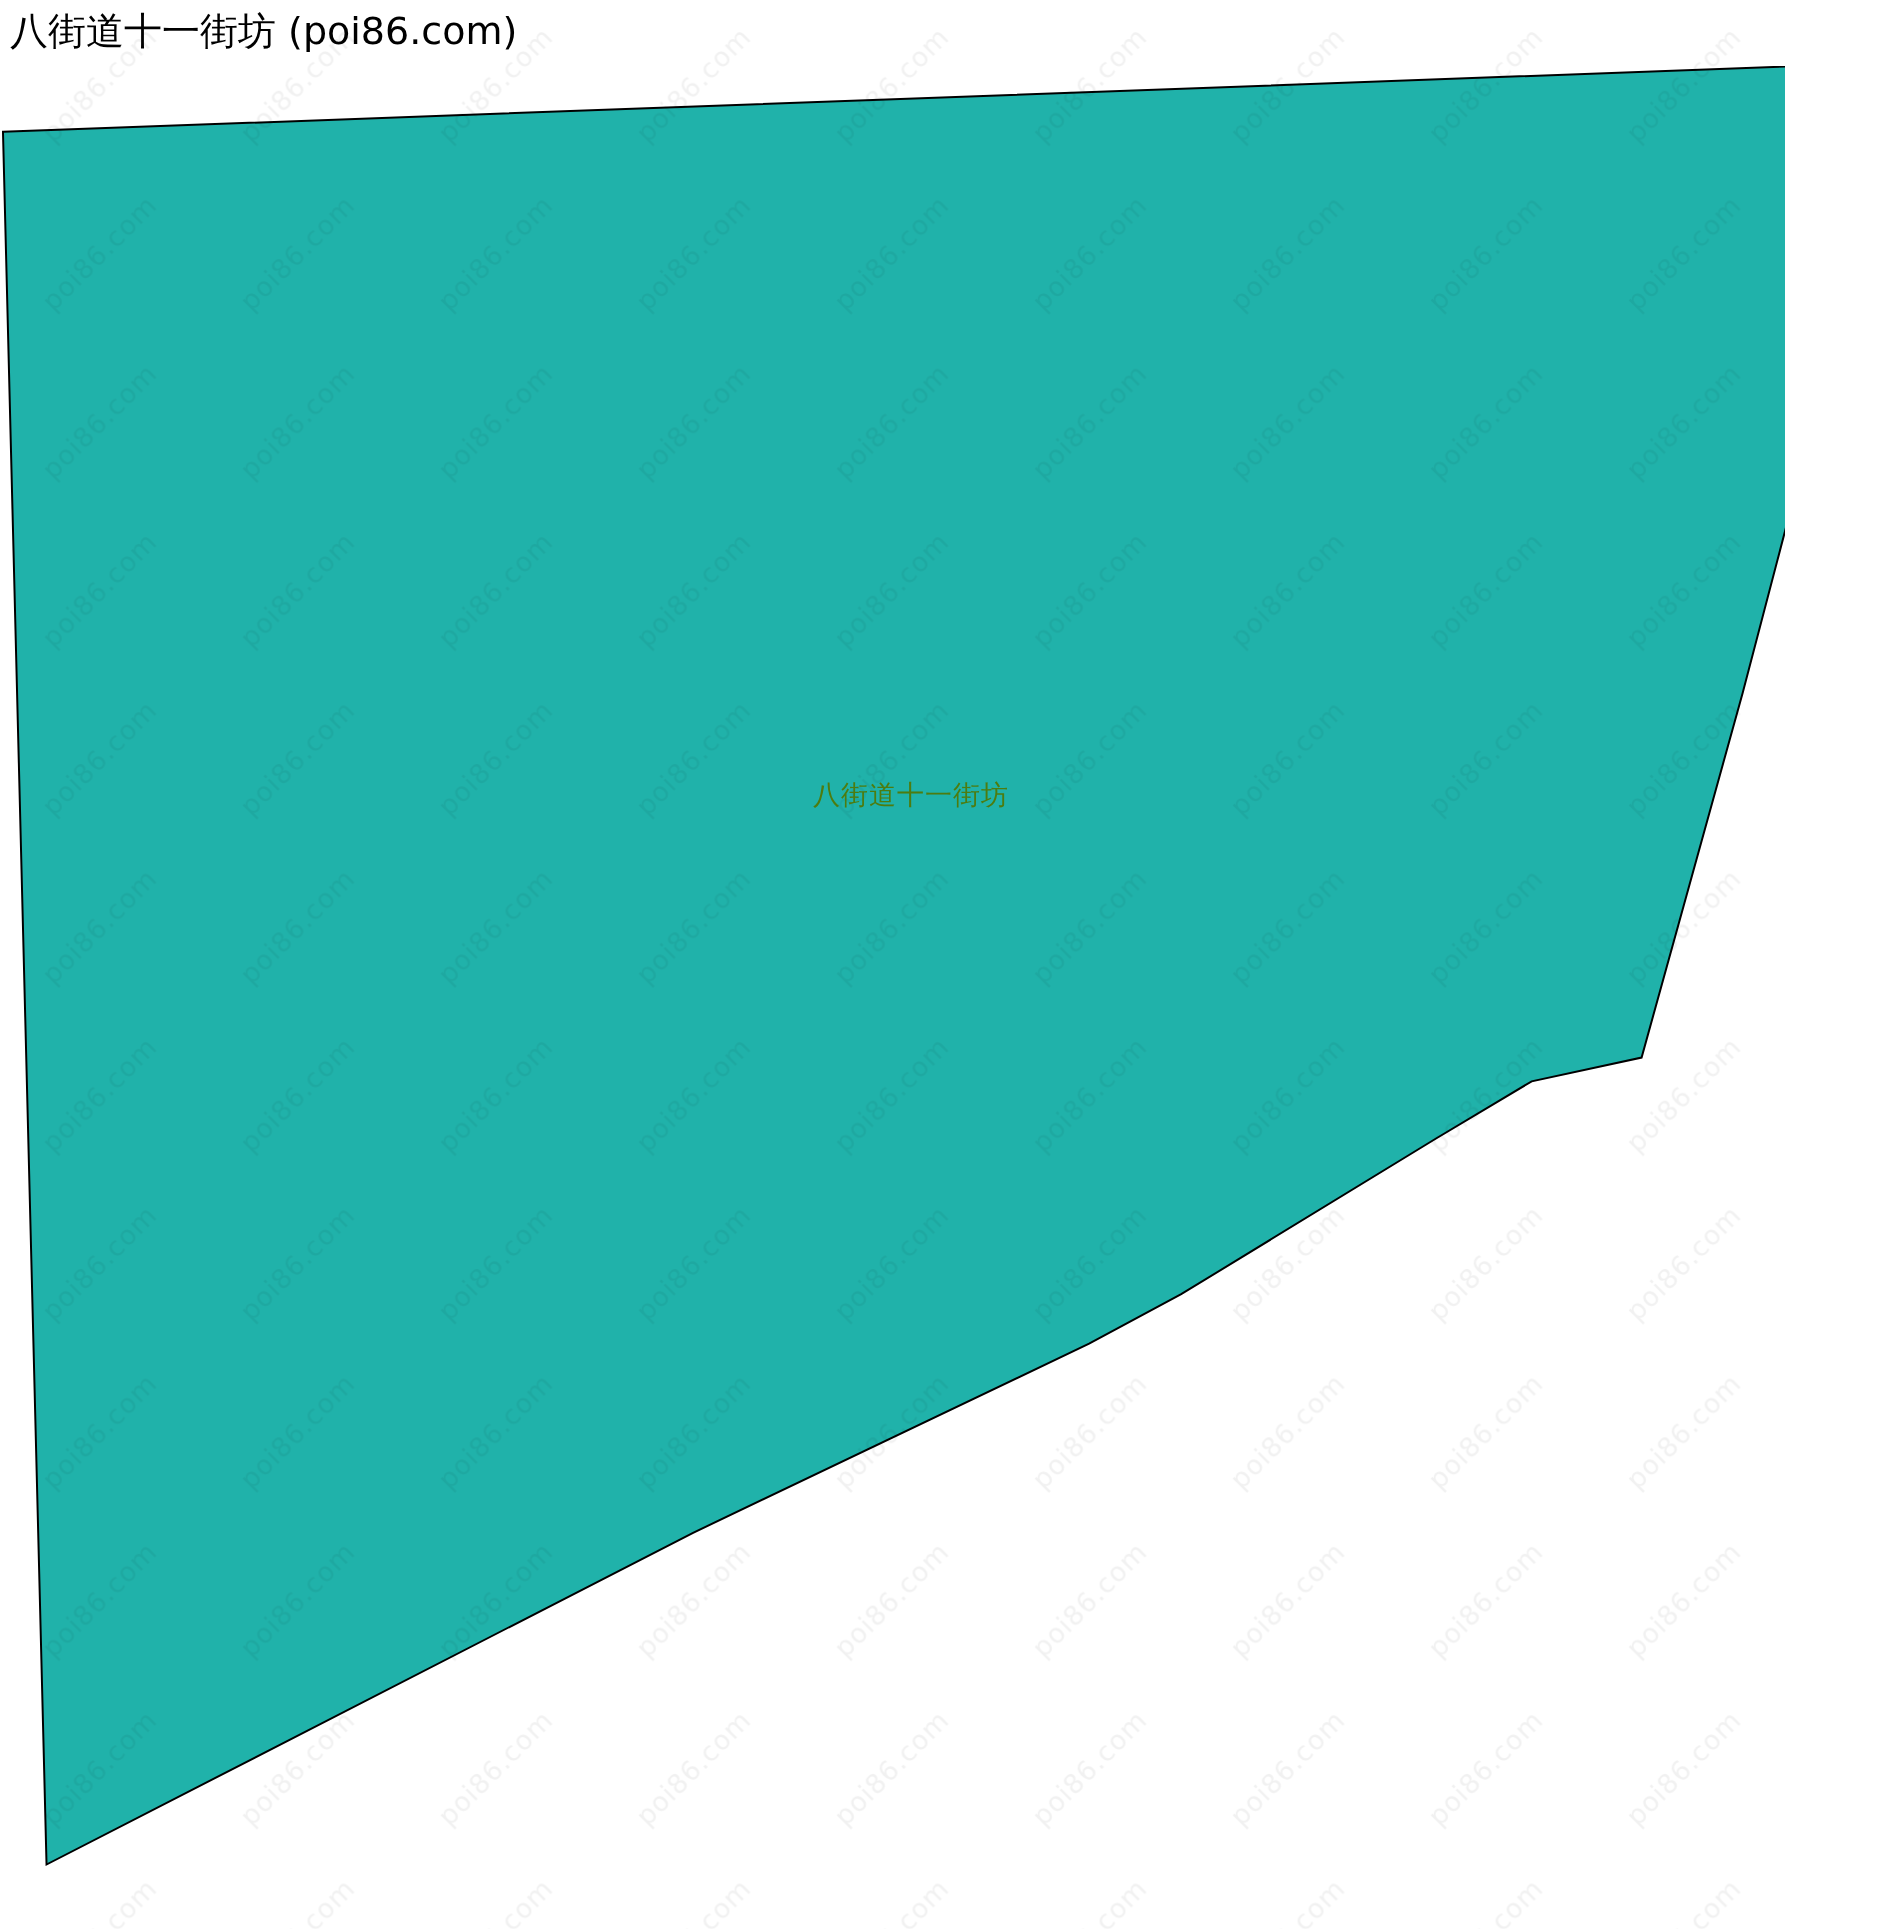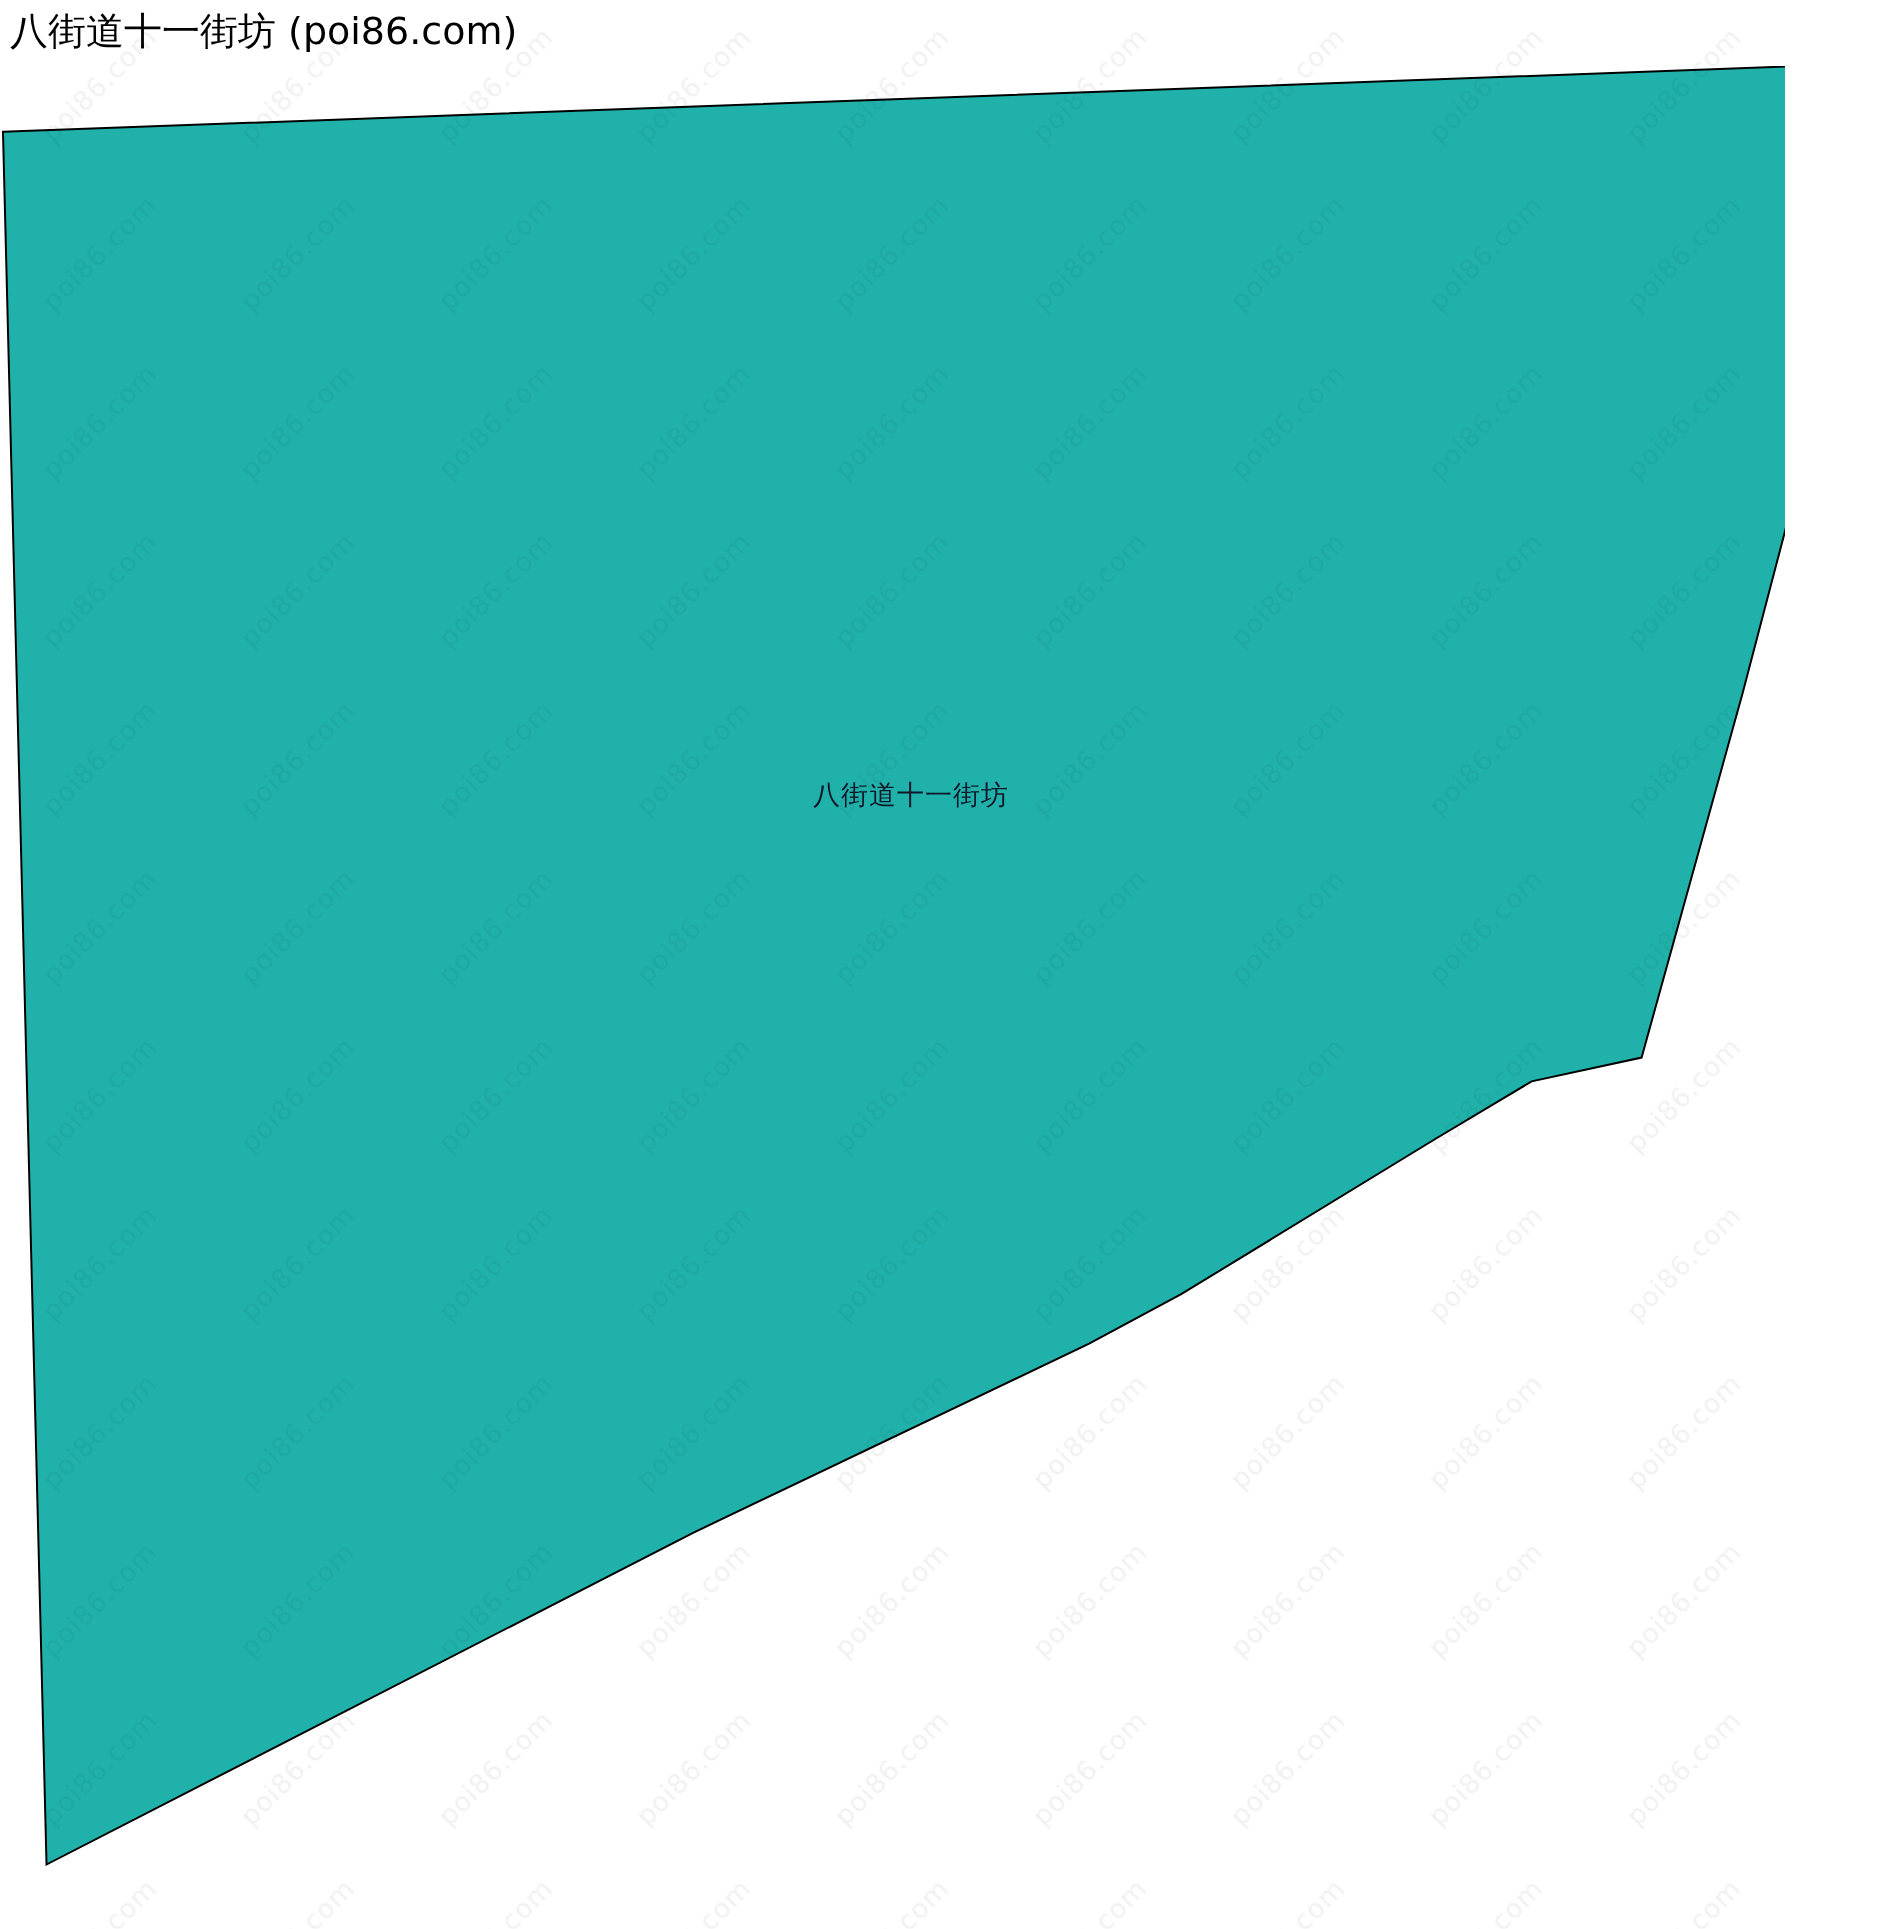--- a/index.html
+++ b/index.html
@@ -25,21 +25,21 @@
     line-height: 1.05;
     color: #000000;
     white-space: nowrap;
   }
   .region-label {
     position: absolute;
     left: 813px;
     top: 781px;
     font-size: 27px;
     line-height: 1;
-    color: #0f172a;
+    color: #4d7c0f;
     letter-spacing: 1px;
     white-space: nowrap;
   }
 </style>
 </head>
 <body>
 
 <div class="page">
 
   <svg class="map-svg" width="1901" height="1930" viewBox="0 0 1920 1949" xmlns="http://www.w3.org/2000/svg">

